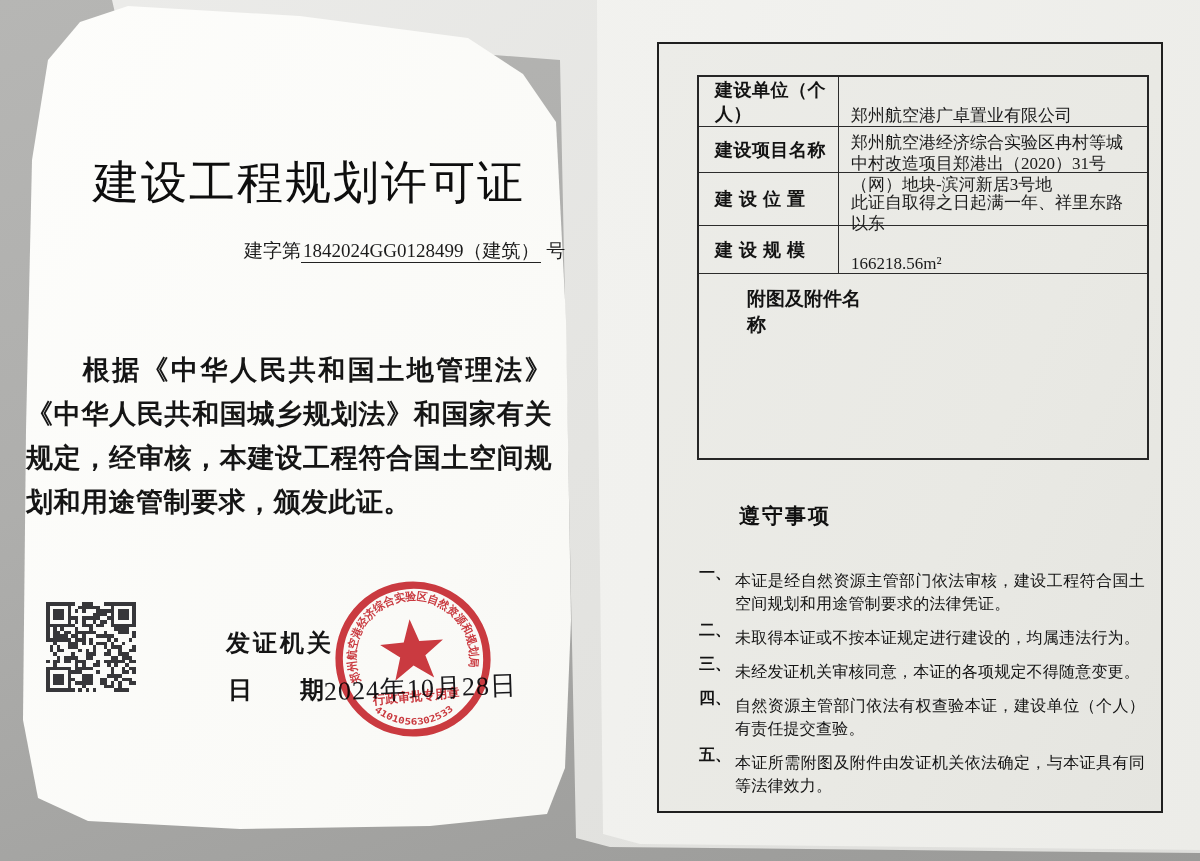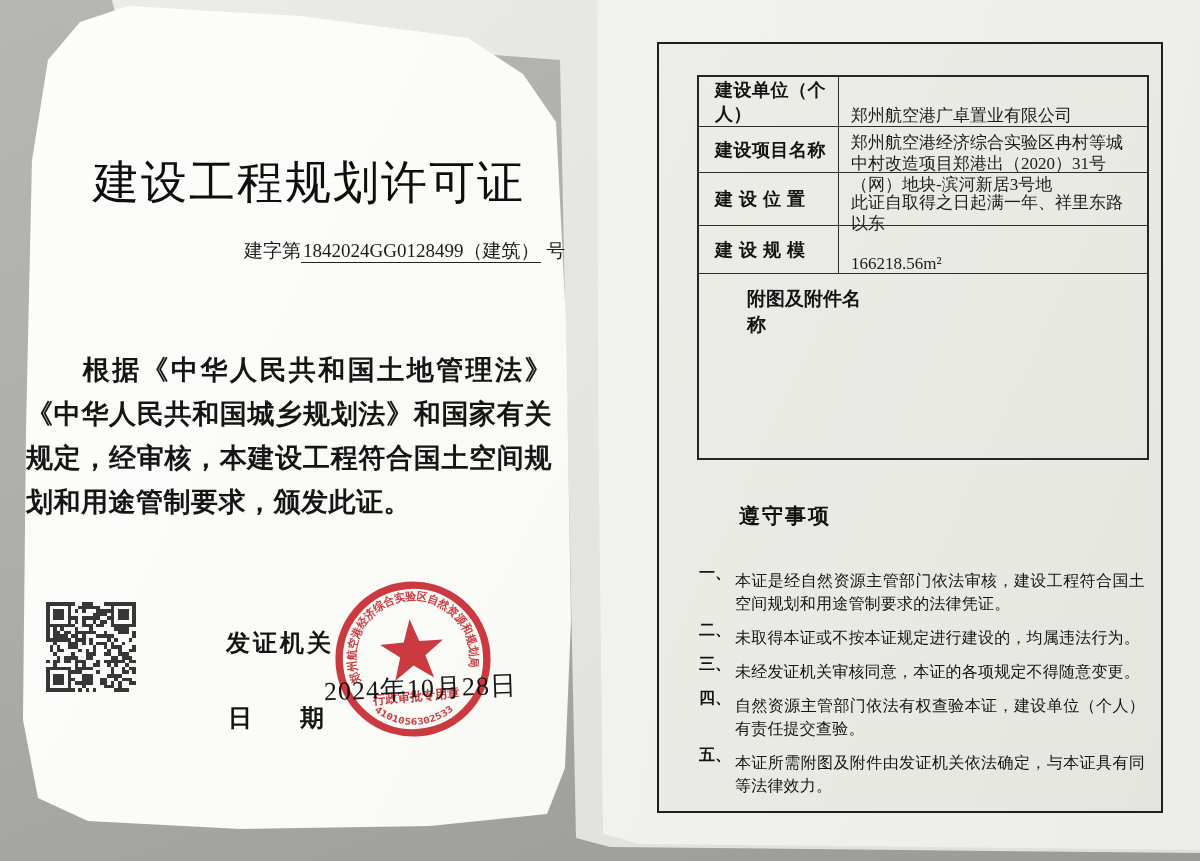--- a/index.html
+++ b/index.html
@@ -48,21 +48,21 @@
     text-indent:2.1em; text-align:justify; letter-spacing:.5px;
   }
   .qr-box { position:absolute; left:44px; top:602px; width:94px; height:90px; }
   .qr-box svg { width:100%; height:100%; opacity:.92; }
   .issuer-label {
     position:absolute; left:226px; top:627px;
     font-size:24px; font-weight:600; letter-spacing:3px; color:#141414;
   }
   .date-label {
     position:absolute; left:228px; top:674px;
-    font-size:24px; font-weight:600; color:#141414; white-space:pre;margin-top:28px;
+    font-size:24px; font-weight:600; color:#141414; white-space:pre;
   }
   .date-value {
     position:absolute; left:324px; top:671px;
     font-family:"Liberation Serif","DejaVu Serif",serif;
     font-size:26px; color:#17171a; letter-spacing:1px;
     transform:rotate(-2deg); z-index:4;
   }
   .stamp {
     position:absolute; left:330px; top:576px; width:166px; height:166px;
     transform:rotate(-5deg); opacity:.9; mix-blend-mode:multiply; z-index:5;

